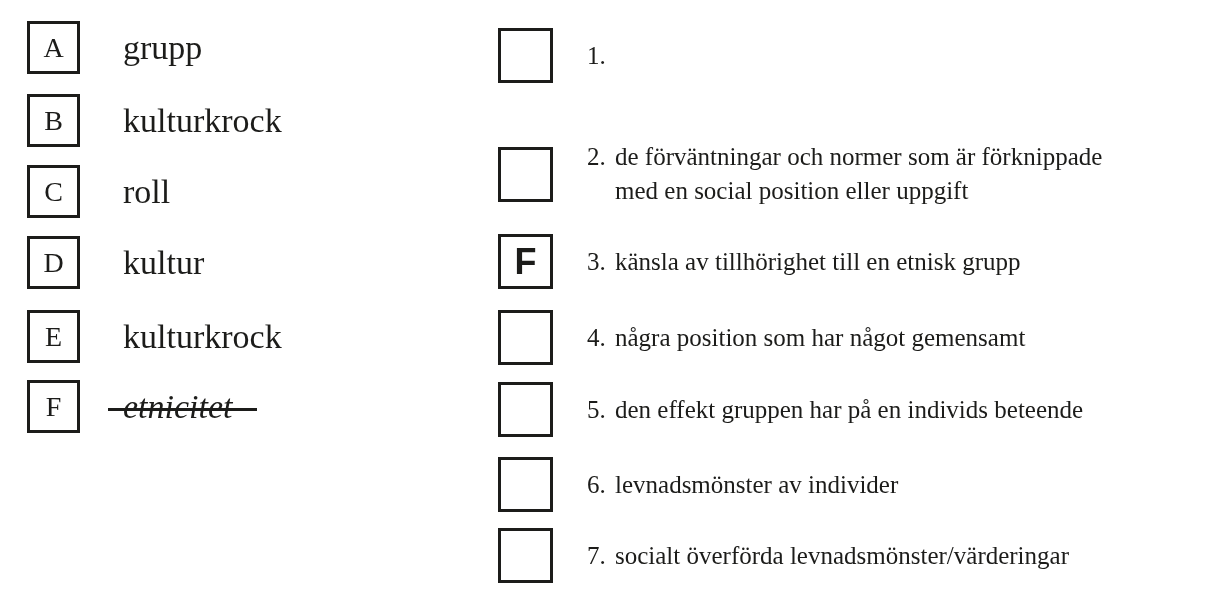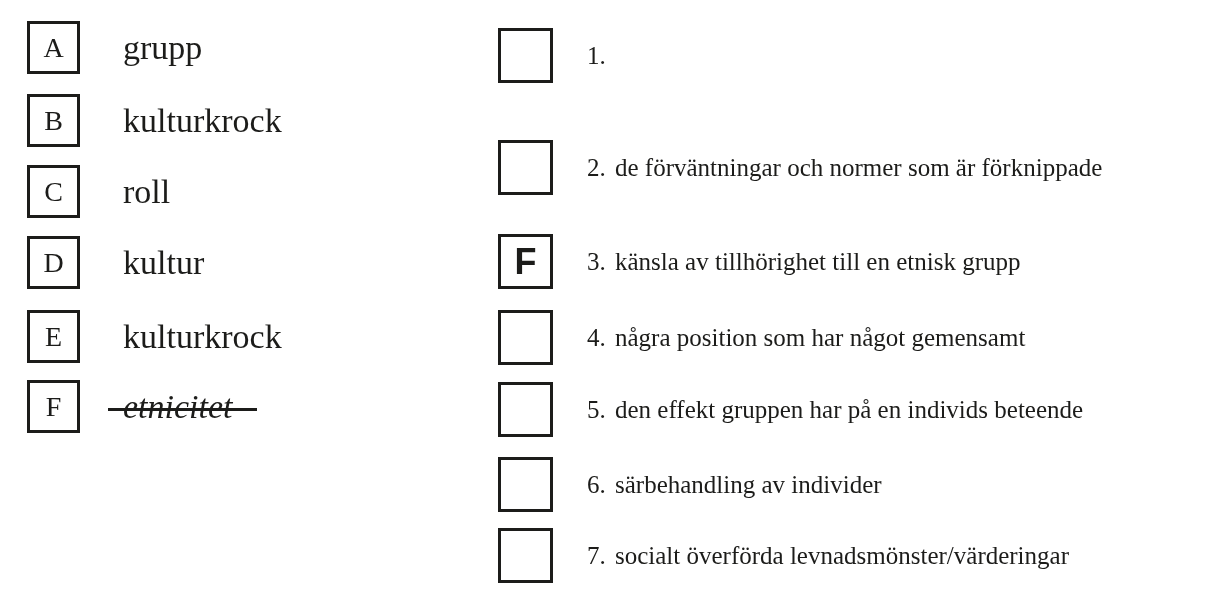--- a/index.html
+++ b/index.html
@@ -165,21 +165,21 @@
       <span class="def-lines"><br></span>
     </div>
   </div>
 
   <div class="def-row def-2">
     <div class="answer-box">
       <span class="answer"></span>
     </div>
     <div class="def-text">
       <span class="def-num">2.</span>
-      <span class="def-lines"><span>de förväntningar och normer som är förknippade</span><br></span>
+      <span class="def-lines"><span>de förväntningar och normer som är förknippade</span><br><span>med en social position eller uppgift</span></span>
     </div>
   </div>
 
   <div class="def-row def-3">
     <div class="answer-box">
       <span class="answer">F</span>
     </div>
     <div class="def-text">
       <span class="def-num">3.</span>
       <span class="def-lines"><span>känsla av tillhörighet till en etnisk grupp</span></span>
@@ -205,21 +205,21 @@
       <span class="def-lines"><span>den effekt gruppen har på en individs beteende</span></span>
     </div>
   </div>
 
   <div class="def-row def-6">
     <div class="answer-box">
       <span class="answer"></span>
     </div>
     <div class="def-text">
       <span class="def-num">6.</span>
-      <span class="def-lines"><span>särbehandling av individer</span></span>
+      <span class="def-lines"><span>levnadsmönster av individer</span></span>
     </div>
   </div>
 
   <div class="def-row def-7">
     <div class="answer-box">
       <span class="answer"></span>
     </div>
     <div class="def-text">
       <span class="def-num">7.</span>
       <span class="def-lines"><span>socialt överförda levnadsmönster/värderingar</span></span>

